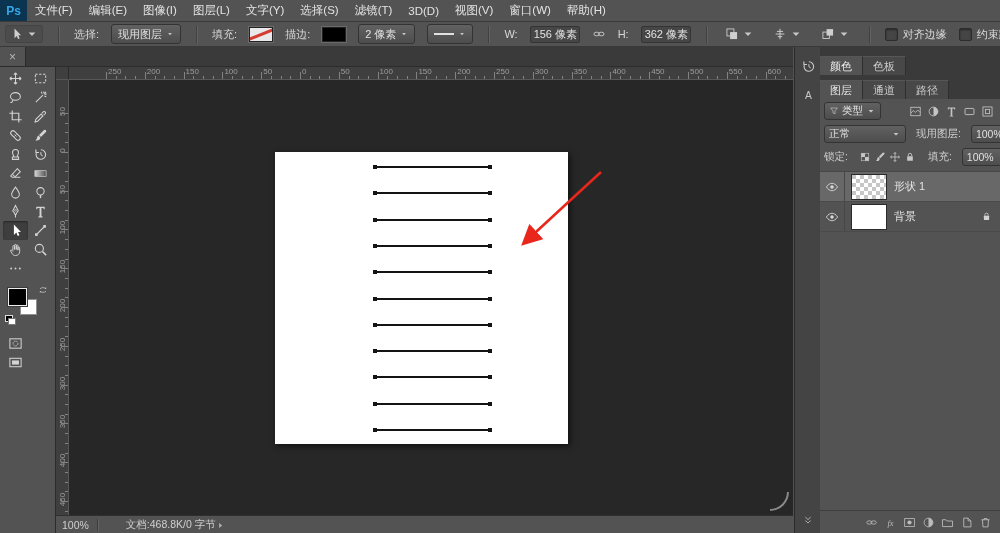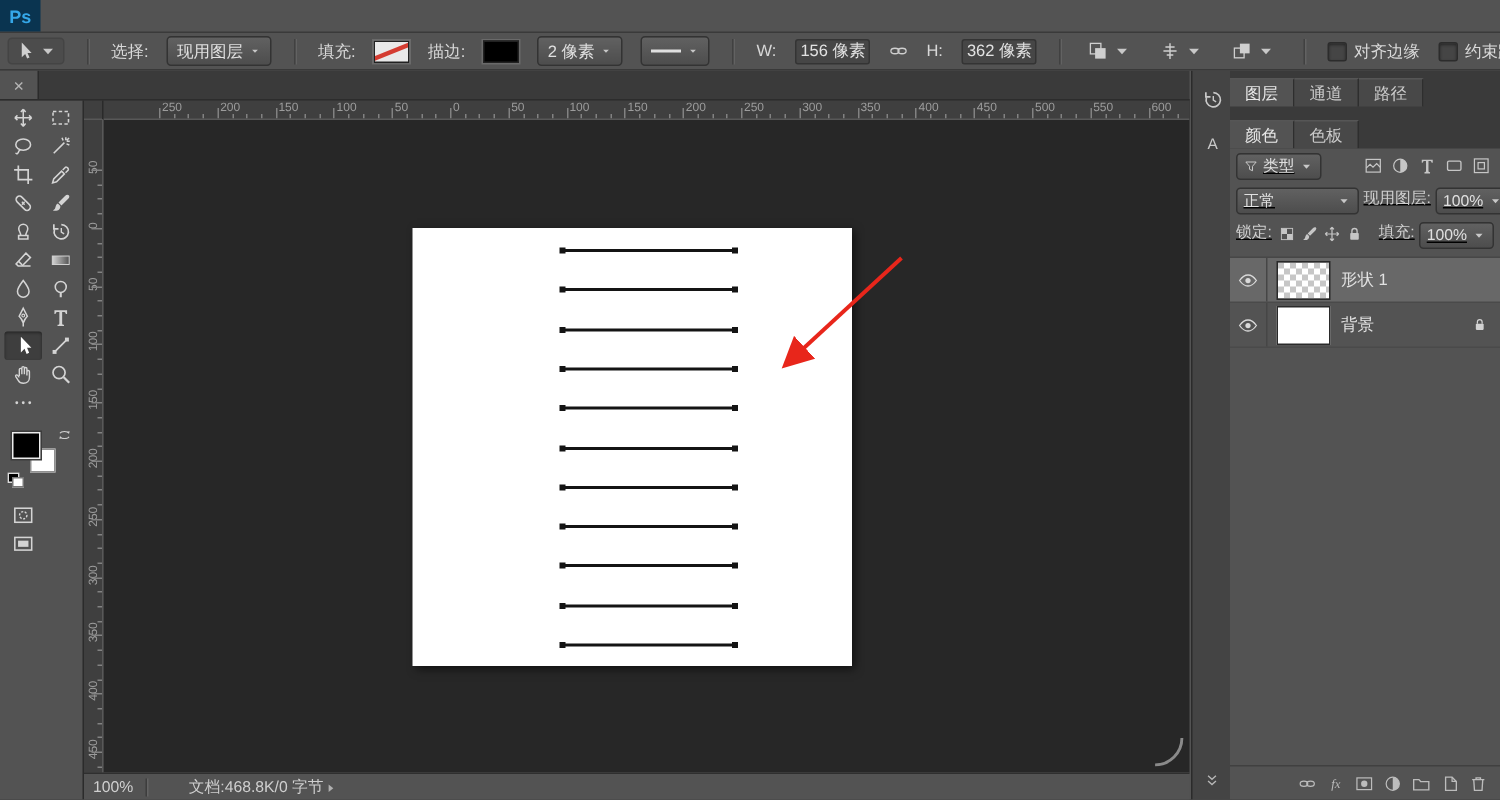--- a/index.html
+++ b/index.html
@@ -117,21 +117,21 @@
   
   #rightpanel{position:absolute;left:820px;top:47px;right:0;bottom:0;background:#3a3a3a;
               display:flex;flex-direction:column;z-index:10;}
   .tabrow{height:19px;display:flex;flex:none;}
   #tabrow1{margin-top:9px;}
   #tabrow2{margin-top:5px;}
   .ptab{padding:0 10px;font-size:11px;color:#cbcbcb;display:flex;align-items:center;background:#484848;
         border-right:1px solid #2e2e2e;border-top:1px solid #565656;cursor:default;}
   .ptab.active{background:#535353;color:#e8e8e8;}
   .layers-panel{flex:1;background:#535353;display:flex;flex-direction:column;position:relative;}
-  .prow{display:flex;gap:3px;margin:3px 4px 2px 4px;flex:none;text-decoration:underline;}
+  .prow{display:flex;align-items:center;gap:10px;margin:3px 4px 2px 4px;flex:none;}
   .dropdown.small{height:16px;font-size:10.5px;padding:0 4px;gap:3px;}
   .dropdown.small .ic{width:10px;height:10px;}
   .plabel{font-size:10.5px;color:#cfcfcf;flex:none;}
   .ml-auto{margin-left:auto;}
   .picon{width:18px;height:16px;display:flex;align-items:center;justify-content:center;color:#c6c6c6;}
   .picon .ic{width:13px;height:13px;}
   .lock-ic{width:15px;height:16px;display:flex;align-items:center;justify-content:center;color:#c6c6c6;}
   .lock-ic .ic{width:12px;height:12px;}
   #layer-list{flex:1;border-top:1px solid #474747;margin-top:3px;overflow:hidden;}
   .layer-row{height:29px;display:flex;align-items:center;border-bottom:1px solid #4a4a4a;}
@@ -162,20 +162,33 @@
     <marker id="ah" markerWidth="9" markerHeight="8" refX="6.5" refY="4" orient="auto">
       <path id="arrow-head" d="M0 0L8 4L0 8z" fill="#e8261b"></path>
     </marker>
   </defs>
 </svg>
 
 <div id="app">
 
   <header id="menubar">
     <div class="ps-logo">Ps</div>
+    <nav id="menu-items">
+        <div class="menu-item">文件(F)</div>
+        <div class="menu-item">编辑(E)</div>
+        <div class="menu-item">图像(I)</div>
+        <div class="menu-item">图层(L)</div>
+        <div class="menu-item">文字(Y)</div>
+        <div class="menu-item">选择(S)</div>
+        <div class="menu-item">滤镜(T)</div>
+        <div class="menu-item">3D(D)</div>
+        <div class="menu-item">视图(V)</div>
+        <div class="menu-item">窗口(W)</div>
+        <div class="menu-item">帮助(H)</div>
+      </nav>
   </header>
 
   <div id="optionsbar">
     <span class="tool-preset">
       <span class="opt-icon">
           <svg class="ic" viewBox="0 0 16 16" aria-hidden="true">
             <path d="M6.3 1.6v11.2l2.6-2.6 1.5 3.6 1.8-.8-1.5-3.5h3.1z" fill="currentColor"></path>
           </svg>
         </span>
       <span class="caret">
@@ -646,28 +659,28 @@
         </svg>
       </div>
     <div class="strip-bottom">
         <svg class="ic" viewBox="0 0 16 16" aria-hidden="true">
           <path d="M4.5 4.2L8 7.4l3.5-3.2M4.5 8.8L8 12l3.5-3.2" fill="none" stroke="currentColor" stroke-width="1.2"></path>
         </svg>
       </div>
   </div>
 
   <div id="rightpanel">
+    <div class="tabrow" id="tabrow1">
+        <div class="ptab active">颜色</div>
+        <div class="ptab">色板</div>
+      </div>
     <div class="tabrow" id="tabrow2">
         <div class="ptab active">图层</div>
         <div class="ptab">通道</div>
         <div class="ptab">路径</div>
-      </div>
-    <div class="tabrow" id="tabrow1">
-        <div class="ptab active">颜色</div>
-        <div class="ptab">色板</div>
       </div>
     <div class="layers-panel">
       <div class="prow">
         <span class="dropdown small">
           <span class="opt-icon">
               <svg class="ic" viewBox="0 0 16 16" aria-hidden="true">
                 <path d="M2.5 3.2h11L9.6 7.8v4.7L6.4 11V7.8z" fill="none" stroke="currentColor" stroke-width="1"></path>
               </svg>
             </span>
           <span>类型</span>

